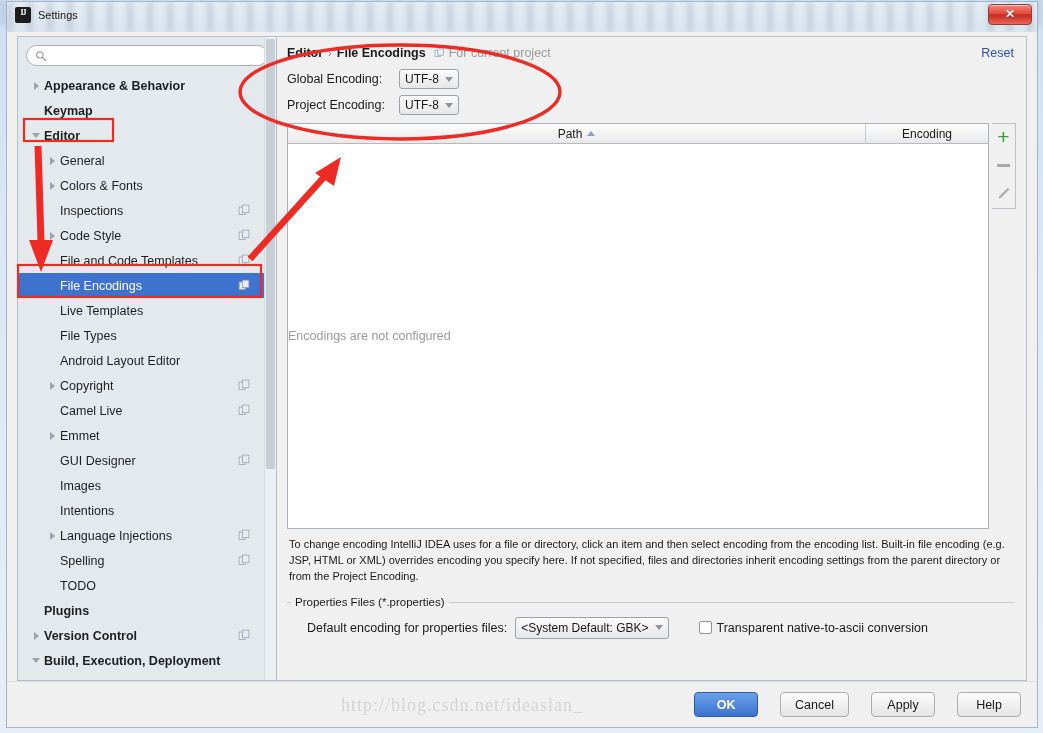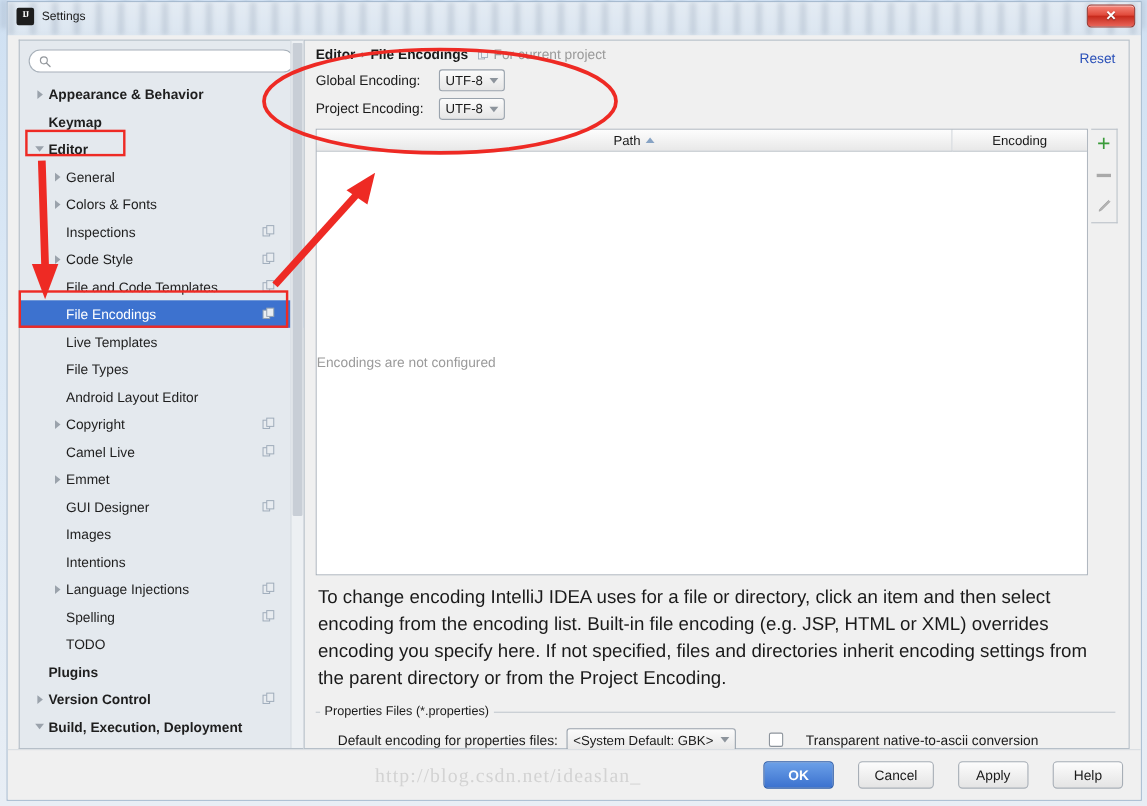--- a/index.html
+++ b/index.html
@@ -201,38 +201,38 @@
     width: 24px; flex: none; margin-left: 3px;
     border: 1px solid #bcc3ca; border-left: none; background: #f0f0f0;
     display: flex; flex-direction: column; align-items: center; padding-top: 4px; gap: 10px;
     height: 86px;
   }
   .tool-btn { width: 18px; height: 18px; display: flex; align-items: center; justify-content: center; cursor: pointer; }
   .plus-ic { color: #3a9b3a; font-size: 21px; line-height: 14px; font-weight: 300; }
   .minus-ic { width: 13px; height: 3px; background: #a9a9a9; display: block; }
 
   .help-text {
-    margin-top: 8px; font-size: 17px; color: #1a1a1a; line-height: 1.45;
+    margin-top: 8px; font-size: 11px; color: #1a1a1a; line-height: 1.45;
     padding: 0 2px;
   }
 
   .group {
     margin-top: 11px; position: relative; padding-top: 11px;
   }
   .group-line {
     position: absolute; left: 0; right: 2px; top: 6px; height: 1px; background: #c3c9cf;
   }
   .group-title {
     position: absolute; left: 4px; top: 0; background: #f0f0f0; padding: 0 4px;
     font-size: 11.5px; color: #1a1a1a;
   }
   .group-body { display: flex; align-items: center; padding: 10px 0 0 20px; gap: 8px; }
   .gb-label { font-size: 12.5px; color: #1a1a1a; }
   .combo-wide { min-width: 150px; justify-content: space-between; height: 22px; }
-  .chk-wrap { display: flex; align-items: center; gap: 21px; margin-left: 22px; cursor: pointer; }
+  .chk-wrap { display: flex; align-items: center; gap: 5px; margin-left: 22px; cursor: pointer; }
   .chk {
     width: 13px; height: 13px; border: 1px solid #8d949c; background: #fff; border-radius: 2px;
   }
 
   
   .footer {
     height: 46px; flex: none; position: relative;
     display: flex; align-items: center; justify-content: flex-end;
     padding-right: 16px; gap: 22px;
     border-top: 1px solid #d9dde1; background: #f0f0f0;

